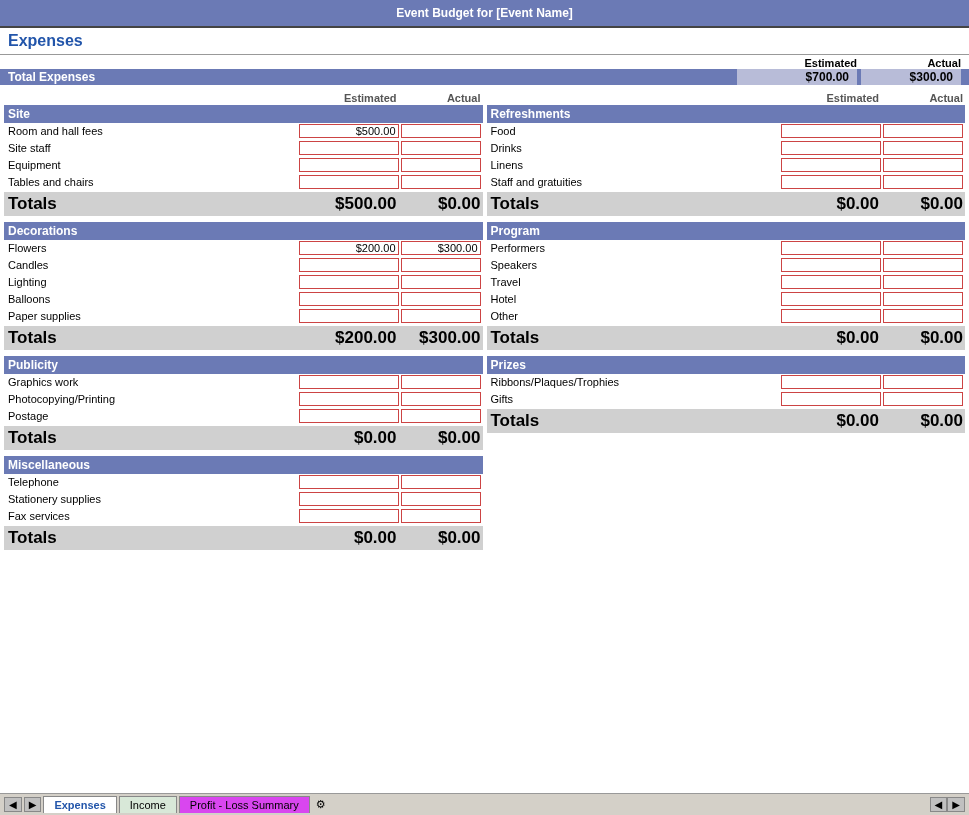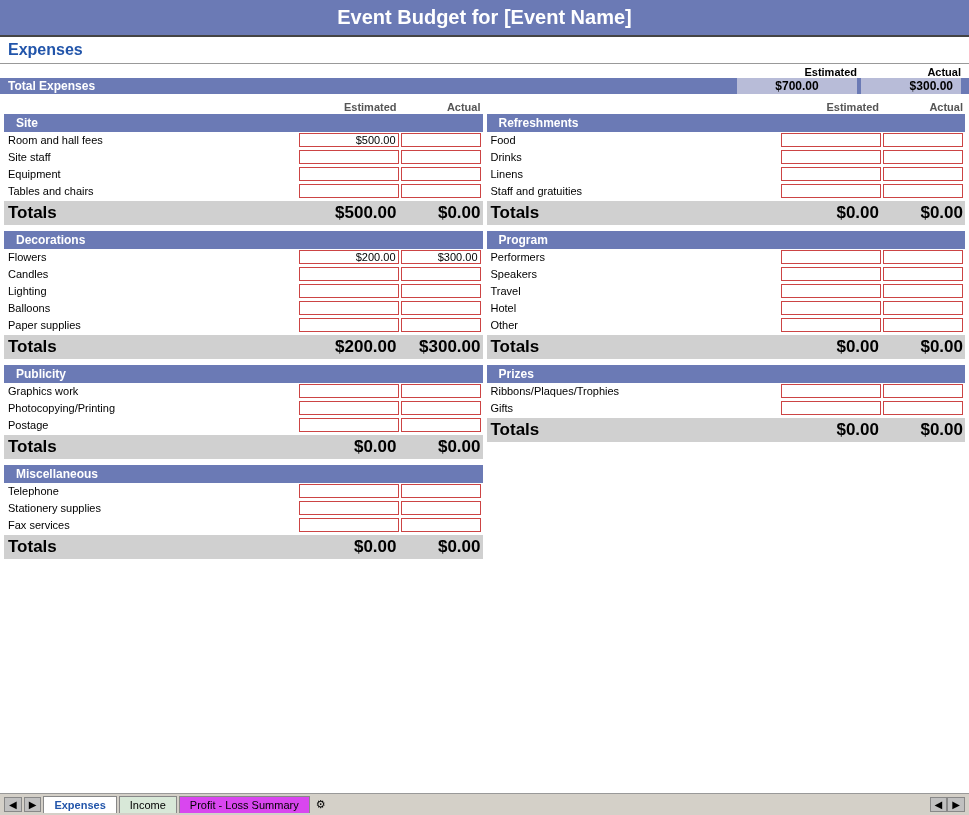--- a/index.html
+++ b/index.html
@@ -10,21 +10,21 @@
       width: 969px;
       height: 815px;
       overflow: hidden;
     }
 
     
     #title-bar {
       background: #6b7ab5;
       color: white;
       text-align: center;
-      font-size: 20px;
+      font-size: 12px;
       font-weight: bold;
       padding: 6px 0;
       border-bottom: 2px solid #444;
     }
 
     
     #expenses-header {
       color: #2255aa;
       font-size: 16px;
       font-weight: bold;
@@ -38,21 +38,21 @@
       align-items: center;
       background: #6b7ab5;
       color: white;
       padding: 0 8px;
       font-weight: bold;
       margin-bottom: 4px;
     }
     #total-expenses-row .label { flex: 1; }
     #total-expenses-row .estimated {
       width: 120px;
-      text-align: center;
+      text-align: right;
       padding-right: 8px;
       background: #b8bcd8;
       color: #000;
       padding: 1px 8px;
       margin-right: 4px;
     }
     #total-expenses-row .actual {
       width: 100px;
       text-align: right;
       background: #b8bcd8;
@@ -80,21 +80,21 @@
       padding: 1px 2px;
     }
     .section-header-row .sh-label { flex: 1; }
     .section-header-row .sh-est { width: 100px; text-align: right; padding-right: 4px; }
     .section-header-row .sh-act { width: 80px; text-align: right; }
 
     .section-title-bar {
       background: #6b7ab5;
       color: white;
       font-weight: bold;
-      padding: 2px 12px;
+      padding: 2px 4px;
       font-size: 12px;
     }
 
     .data-row {
       display: flex;
       align-items: center;
       border-bottom: 1px solid transparent;
       padding: 1px 2px;
     }
     .data-row .row-label {

